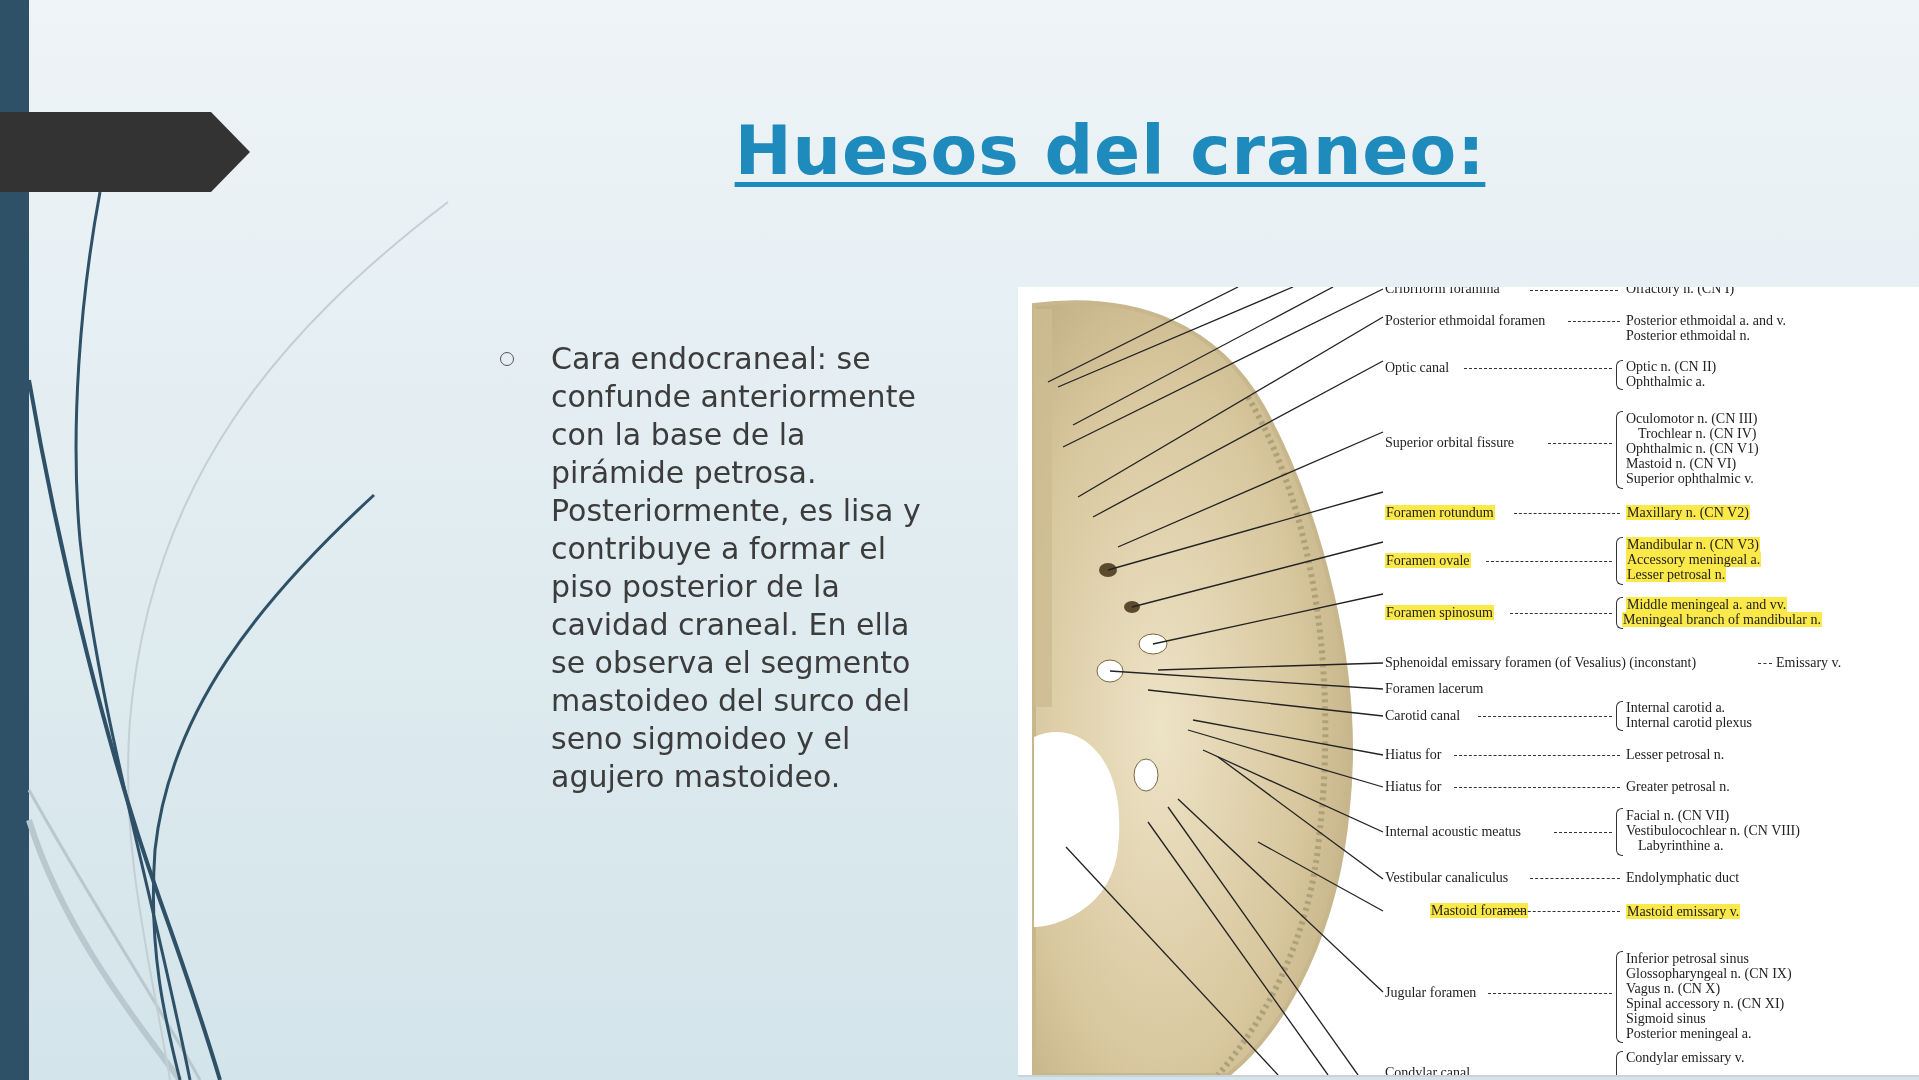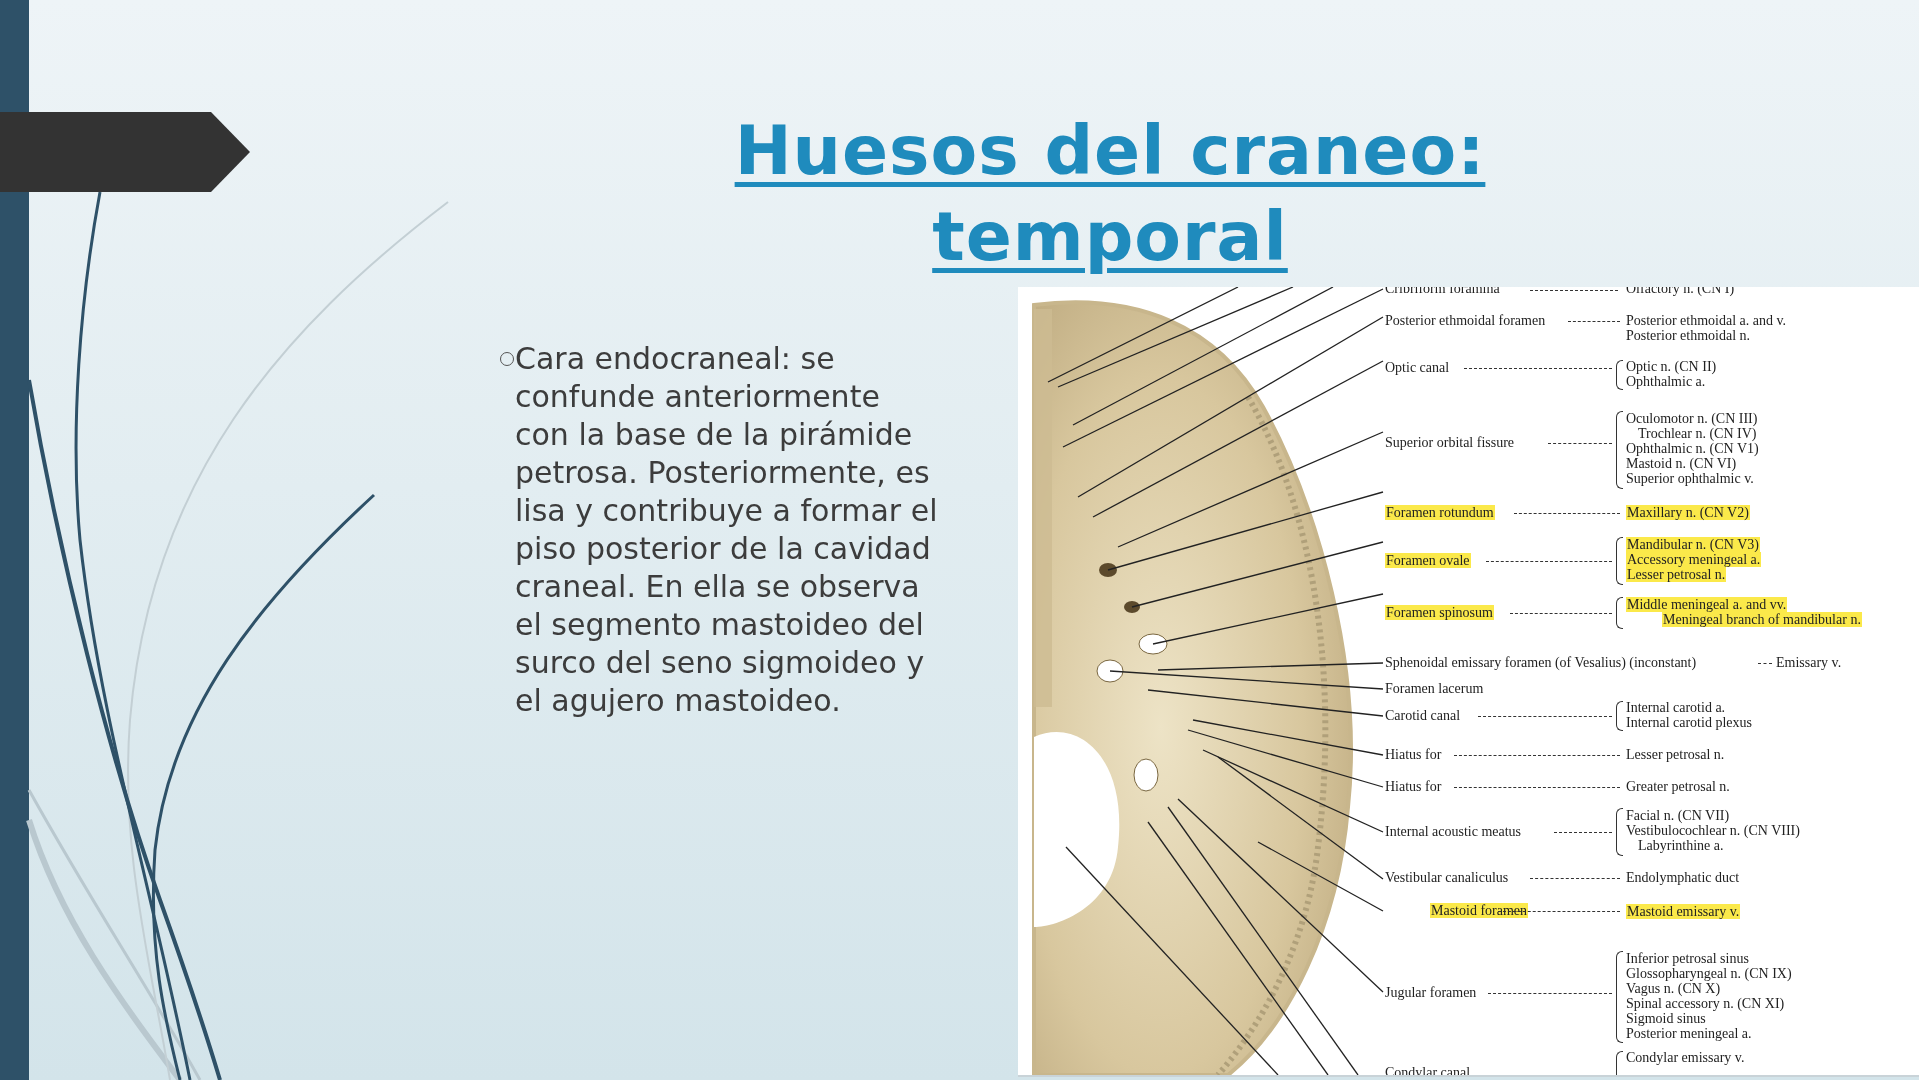--- a/index.html
+++ b/index.html
@@ -20,21 +20,21 @@
     text-align: center; color: #1f8bbd; font-weight: bold;
     font-family: "DejaVu Sans", sans-serif; font-size: 68px; line-height: 86px;
     text-decoration: underline; text-decoration-thickness: 5px; text-underline-offset: 8px;
     letter-spacing: 1px;
   }
   .bullet-block {
     position: absolute; left: 500px; top: 340px; width: 440px;
     color: #3c3c3c; font-family: "DejaVu Sans", sans-serif; font-size: 30px; line-height: 38px;
   }
   .bullet-block .bullet { position: absolute; left: 0; top: 12px; width: 12px; height: 12px; border: 1.5px solid #555; border-radius: 50%; }
-  .bullet-block .text { margin-left: 15px; display: block; }
+  .bullet-block .text { margin-left: 51px; display: block; }
 
   .figure {
     position: absolute; left: 1018px; top: 287px; width: 996px; height: 788px;
     background: #ffffff; overflow: hidden;
     border-bottom: 2px solid #c9d3d8;
   }
   .skull { position: absolute; left: 0; top: 0; width: 360px; height: 788px; }
   .lbl {
     position: absolute; font-family: "Liberation Serif", "DejaVu Serif", serif;
     font-size: 14px; color: #222; white-space: nowrap; line-height: 15px;
@@ -55,21 +55,20 @@
   <path d="M448 202 C 280 330, 150 480, 130 720 C 120 850, 150 960, 170 1080" stroke="#c3cfd4" stroke-width="2" fill="none"></path>
   <path d="M100 192 C 80 300, 70 430, 80 540 C 100 720, 150 880, 190 1080" stroke="#2e5168" stroke-width="3" fill="none"></path>
   <path d="M29 380 C 60 560, 110 760, 160 900 C 185 970, 205 1030, 220 1080" stroke="#2e5168" stroke-width="4" fill="none"></path>
   <path d="M374 495 C 260 600, 170 710, 155 850 C 148 950, 165 1020, 180 1080" stroke="#2e5168" stroke-width="3" fill="none"></path>
 </svg>
 
 <div class="arrow-tab"></div>
 
 <h1 class="title" style="margin:0;">
   <span>Huesos del craneo:</span><br>
-  <span>temporal</span>
 </h1>
 
 <div class="bullet-block">
   <span class="bullet"></span>
   <span class="text">Cara endocraneal: se confunde anteriormente con la base de la pirámide petrosa. Posteriormente, es lisa y contribuye a formar el piso posterior de la cavidad craneal. En ella se observa el segmento mastoideo del surco del seno sigmoideo y el agujero mastoideo.</span>
 </div>
 
 <div class="figure">
   <svg class="skull" viewBox="0 0 360 788">
     <defs>
@@ -147,21 +146,21 @@
   <div class="dash" style="left:468px;top:274px;width:126px;"></div>
   <div class="brace" style="left:598px;top:250px;height:46px;"></div>
   <div class="lbl" style="left:608px;top:250px;"><span class="hl">Mandibular n. (CN V3)</span></div>
   <div class="lbl" style="left:608px;top:265px;"><span class="hl">Accessory meningeal a.</span></div>
   <div class="lbl" style="left:608px;top:280px;"><span class="hl">Lesser petrosal n.</span></div>
 
   <div class="lbl" style="left:367px;top:318px;"><span class="hl">Foramen spinosum</span></div>
   <div class="dash" style="left:492px;top:326px;width:102px;"></div>
   <div class="brace" style="left:598px;top:310px;height:30px;"></div>
   <div class="lbl" style="left:608px;top:310px;"><span class="hl">Middle meningeal a. and vv.</span></div>
-  <div class="lbl" style="left:644px;top:325px;"><span class="hl">Meningeal branch of mandibular n.</span></div>
+  <div class="lbl" style="left:604px;top:325px;"><span class="hl">Meningeal branch of mandibular n.</span></div>
 
   <div class="lbl" style="left:367px;top:368px;">Sphenoidal emissary foramen (of Vesalius) (inconstant)</div>
   <div class="dash" style="left:740px;top:376px;width:14px;"></div>
   <div class="lbl" style="left:758px;top:368px;">Emissary v.</div>
 
   <div class="lbl" style="left:367px;top:394px;">Foramen lacerum</div>
 
   <div class="lbl" style="left:367px;top:421px;">Carotid canal</div>
   <div class="dash" style="left:460px;top:429px;width:134px;"></div>
   <div class="brace" style="left:598px;top:414px;height:28px;"></div>

